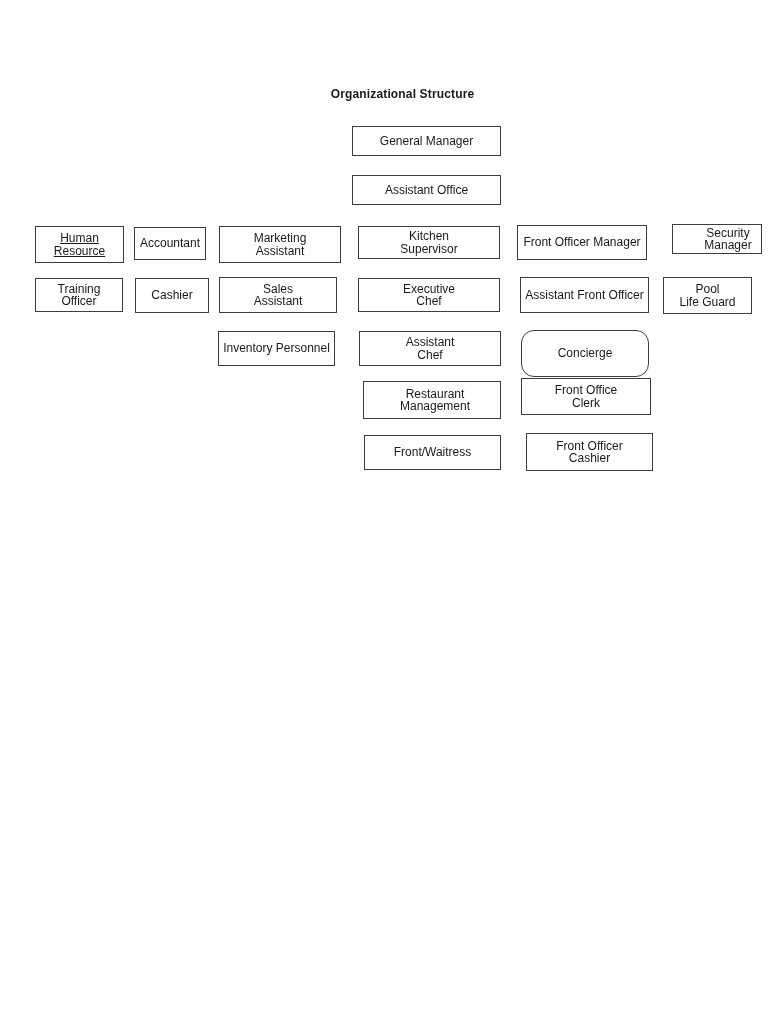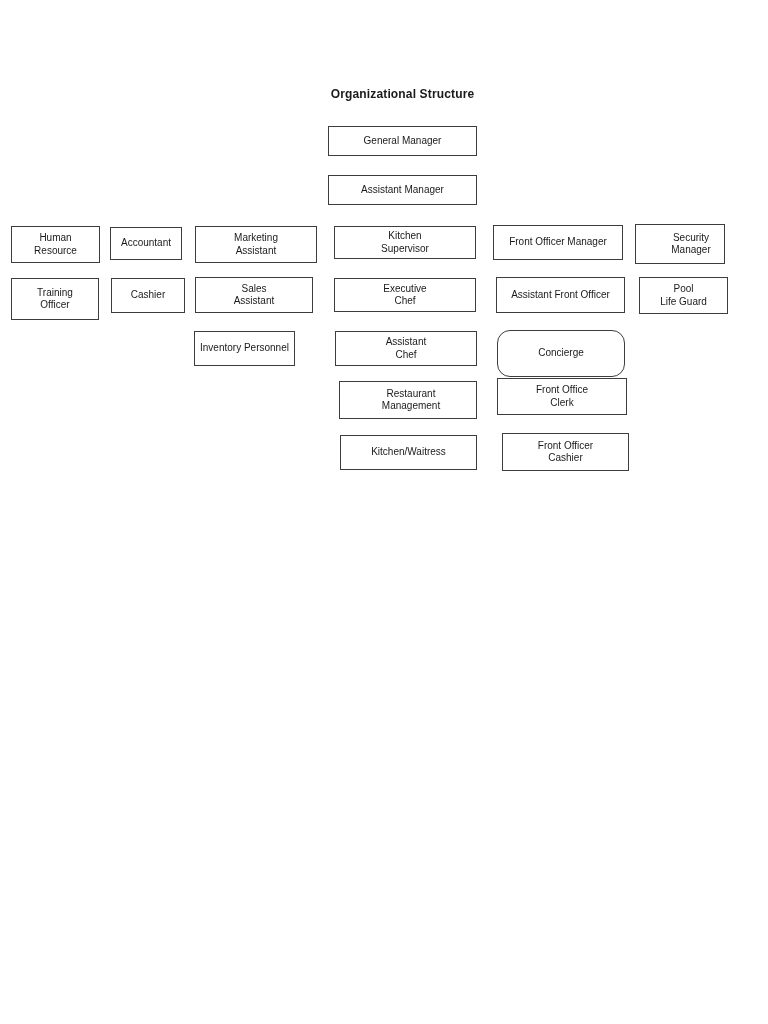--- a/index.html
+++ b/index.html
@@ -40,77 +40,78 @@
   .node {
     position: absolute;
     box-sizing: border-box;
     background: #ffffff;
     border: 1.3px solid #3d3d3d;
     display: flex;
     align-items: center;
     justify-content: center;
     text-align: center;
     color: #1a1a1a;
-    font-size: 10px;
+    font-size: 12px;
     line-height: 12.4px;
     padding: 0 2px;
+    margin-left: 24px;
   }
   .node .lbl {
     display: block;
     white-space: pre-line;
   }
 
   
   .n-gm   { left: 328px; top: 126px; width: 149px; height: 30px; }
   .n-am   { left: 328px; top: 175px; width: 149px; height: 30px; }
 
   
-  .n-hr   { left: 11px;  top: 226px; width: 89px;  height: 37px; }
-  .n-to   { left: 11px;  top: 278px; width: 88px;  height: 42px; }
+  .n-hr   { left: 11px;  top: 226px; width: 89px;  height: 37px; text-decoration: underline; }
+  .n-to   { left: 11px;  top: 278px; width: 88px;  height: 34px; }
 
   
   .n-acc  { left: 110px; top: 227px; width: 72px;  height: 33px; }
   .n-cash { left: 111px; top: 278px; width: 74px;  height: 35px; }
 
   
   .n-mkt  { left: 195px; top: 226px; width: 122px; height: 37px; }
   .n-sa   { left: 195px; top: 277px; width: 118px; height: 36px; }
-  .n-inv  { left: 194px; top: 331px; width: 101px; height: 35px; }
+  .n-inv  { left: 194px; top: 331px; width: 117px; height: 35px; }
 
   
   .n-ks   { left: 334px; top: 226px; width: 142px; height: 33px; }
   .n-ec   { left: 334px; top: 278px; width: 142px; height: 34px; }
   .n-ac   { left: 335px; top: 331px; width: 142px; height: 35px; }
   .n-rm   { left: 339px; top: 381px; width: 138px; height: 38px; padding-left: 8px; }
   .n-ww   { left: 340px; top: 435px; width: 137px; height: 35px; }
 
   
   .n-fom  { left: 493px; top: 225px; width: 130px; height: 35px; }
   .n-afo  { left: 496px; top: 277px; width: 129px; height: 36px; }
   .n-con  { left: 497px; top: 330px; width: 128px; height: 47px; border-radius: 13px; }
   .n-foc  { left: 497px; top: 378px; width: 130px; height: 37px; }
   .n-fcash{ left: 502px; top: 433px; width: 127px; height: 38px; }
 
   
-  .n-sec  { left: 635px; top: 224px; width: 90px;  height: 40px; padding-left: 24px; }
+  .n-sec  { left: 648px; top: 224px; width: 90px;  height: 30px; padding-left: 24px; }
   .n-pool { left: 639px; top: 277px; width: 89px;  height: 37px; }
 </style>
 </head>
 <body>
 
 <div class="canvas">
 
   <div class="chart-title">Organizational Structure</div>
 
   <div class="node n-gm">
     <span class="lbl">General Manager</span>
   </div>
 
   <div class="node n-am">
-    <span class="lbl">Assistant Manager</span>
+    <span class="lbl">Assistant Office</span>
   </div>
 
   <div class="node n-hr">
     <span class="lbl">Human
 Resource</span>
   </div>
   <div class="node n-to">
     <span class="lbl">Training
 Officer</span>
   </div>
@@ -144,21 +145,21 @@
   </div>
   <div class="node n-ac">
     <span class="lbl">Assistant
 Chef</span>
   </div>
   <div class="node n-rm">
     <span class="lbl">Restaurant
 Management</span>
   </div>
   <div class="node n-ww">
-    <span class="lbl">Kitchen/Waitress</span>
+    <span class="lbl">Front/Waitress</span>
   </div>
 
   <div class="node n-fom">
     <span class="lbl">Front Officer Manager</span>
   </div>
   <div class="node n-afo">
     <span class="lbl">Assistant Front Officer</span>
   </div>
   <div class="node n-con">
     <span class="lbl">Concierge</span>

